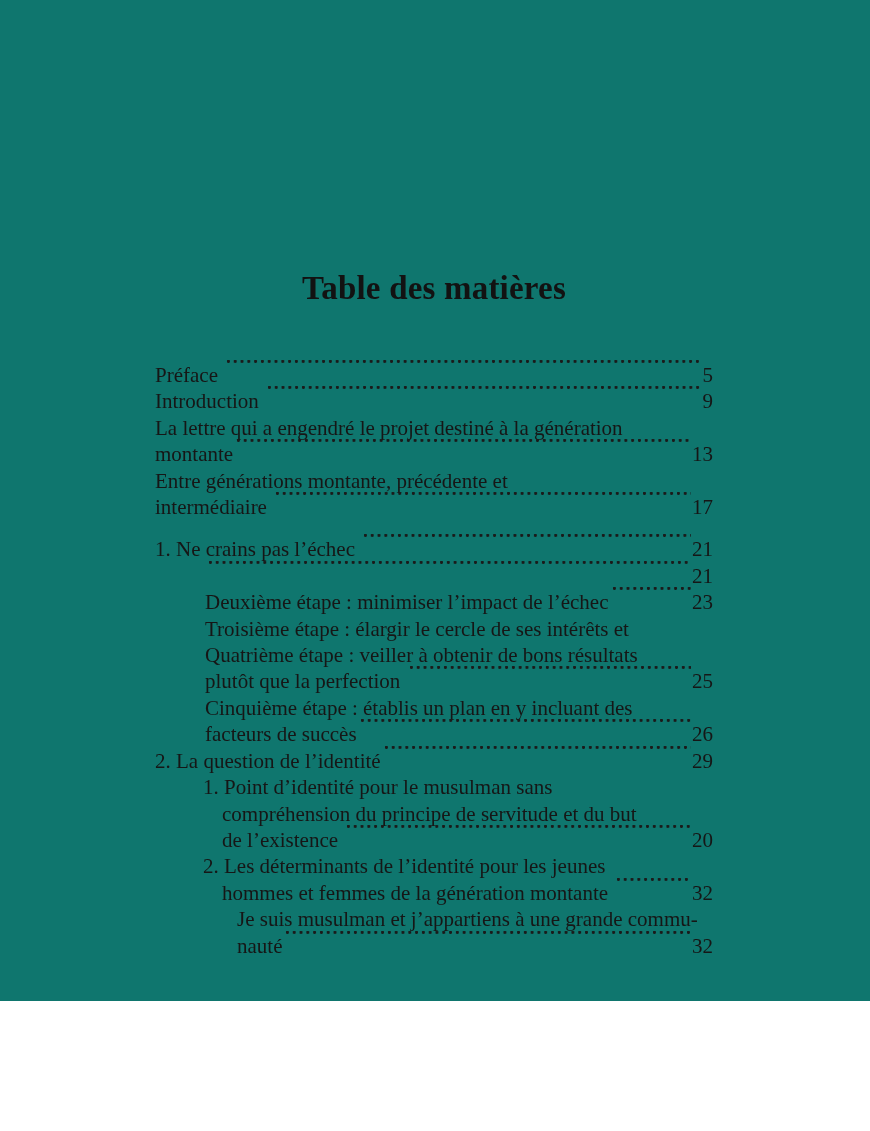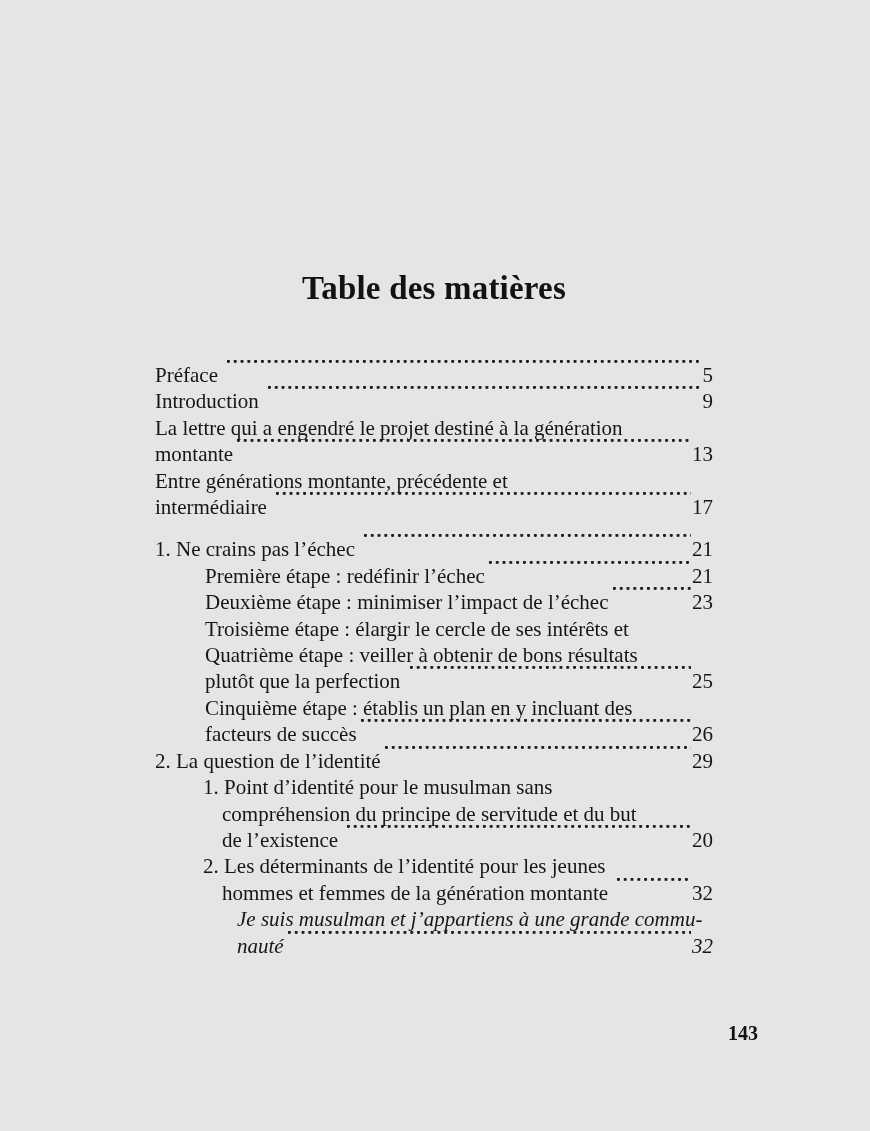--- a/index.html
+++ b/index.html
@@ -10,22 +10,22 @@
   body {
     width: 870px;
     height: 1131px;
     font-family: "Liberation Serif", "DejaVu Serif", serif;
     color: #161616;
     overflow: hidden;
   }
   .page {
     position: relative;
     width: 870px;
-    height: 1131px;
-    background: #e5e5e5;
+    height: 1001px;
+    background: #0f766e;
     overflow: hidden;
   }
   .title {
     position: absolute;
     top: 270px;
     left: 155px;
     width: 558px;
     margin: 0;
     text-align: center;
     font-size: 33px;
@@ -65,21 +65,21 @@
     height: 5px;
     background-image: radial-gradient(circle at 2.4px 2.4px, #1a1a1a 1.25px, rgba(0,0,0,0) 1.8px);
     background-size: 6.8px 5px;
     background-repeat: repeat-x;
   }
   .lvl0 .line { padding-left: 0; }
   .lvl1 .line { padding-left: 50px; }
   .lvl1.hang .line { padding-left: 67px; }
   .lvl1.hang .line:first-child { padding-left: 48px; }
   .lvl2 .line { padding-left: 82px; }
-  .italic { font-style: italic; }
+  .italic { }
   .folio {
     position: absolute;
     top: 1022px;
     right: 112px;
     font-size: 20px;
     font-weight: bold;
     color: #121212;
   }
 </style>
 </head>
@@ -99,21 +99,21 @@
         <div class="line"><span class="txt">montante</span><span class="leader"></span><span class="pagenum">13</span></div>
       </div>
       <div class="toc-entry lvl0">
         <div class="line"><span class="txt">Entre générations montante, précédente et</span></div>
         <div class="line"><span class="txt">intermédiaire </span><span class="leader"></span><span class="pagenum">17</span></div>
       </div>
       <div class="toc-entry lvl0 space-before">
         <div class="line"><span class="txt">1. Ne crains pas l’échec </span><span class="leader"></span><span class="pagenum">21</span></div>
       </div>
       <div class="toc-entry lvl1">
-        <div class="line"><span class="txt">Première étape : redéfinir l’échec</span><span class="leader"></span><span class="pagenum">21</span></div>
+        <div class="line"><span class="leader"></span><span class="pagenum">21</span></div>
       </div>
       <div class="toc-entry lvl1">
         <div class="line"><span class="txt">Deuxième étape : minimiser l’impact de l’échec</span><span class="leader"></span><span class="pagenum">23</span></div>
       </div>
       <div class="toc-entry lvl1">
         <div class="line"><span class="txt">Troisième étape : élargir le cercle de ses intérêts et</span></div>
       </div>
       <div class="toc-entry lvl1">
         <div class="line"><span class="txt">Quatrième étape : veiller à obtenir de bons résultats</span></div>
         <div class="line"><span class="txt">plutôt que la perfection </span><span class="leader"></span><span class="pagenum">25</span></div>

